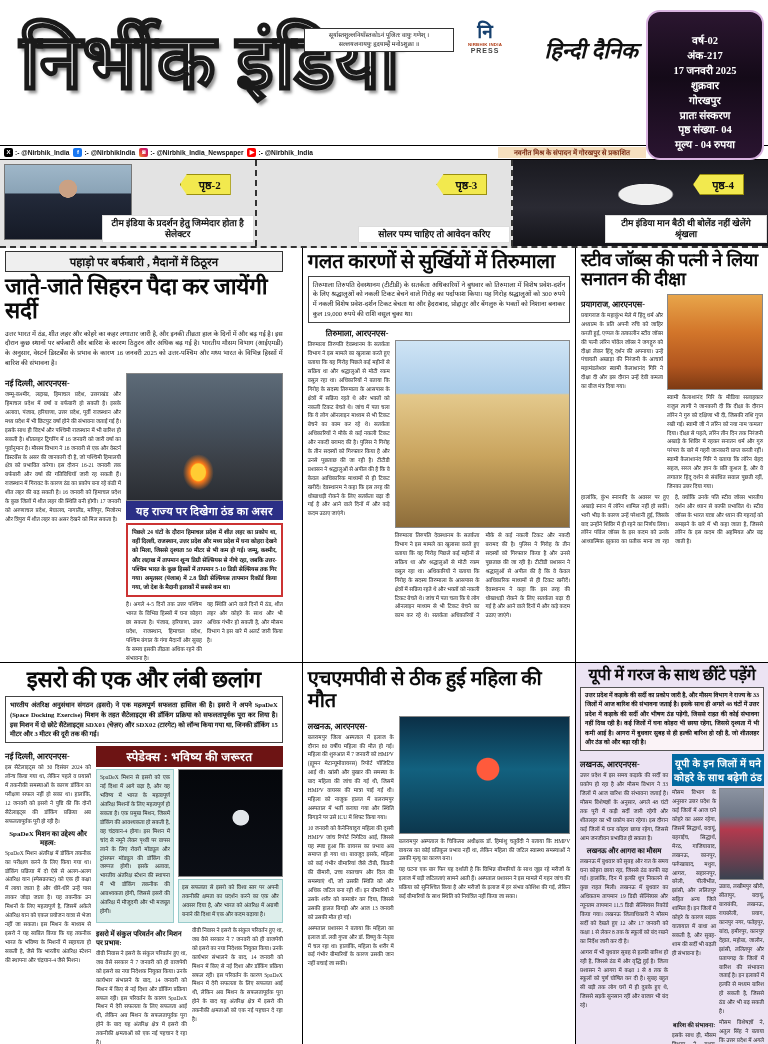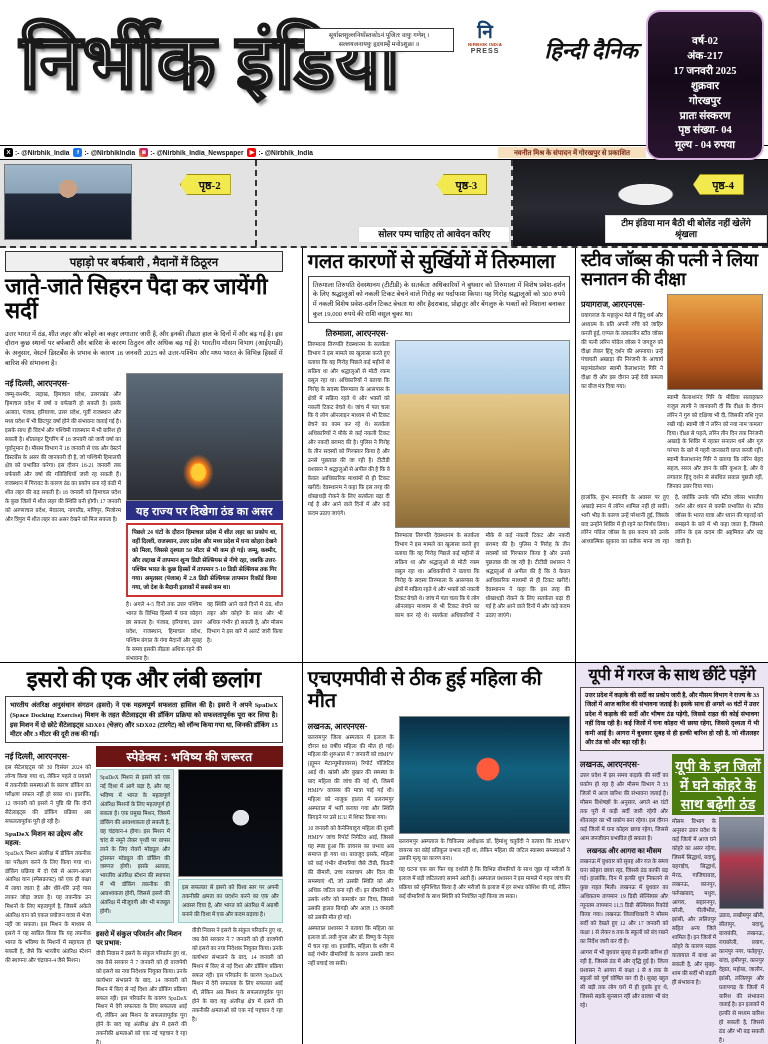--- a/index.html
+++ b/index.html
@@ -180,21 +180,21 @@
 
   .two-col { column-count:2; column-gap:6px; }
 
   .photo { border:1px solid #888; width:100%; display:block; }
   .cap-bar {
     background:#2b2f86; color:#fff; text-align:center;
     font-family:"Liberation Serif", serif; font-weight:700; font-size:11px;
     padding:2px 0; letter-spacing:.3px;
   }
   .cap-bar.maroon { background:#6d1414; font-size:12px; }
-  .cap-bar.pink { background:#4d7c0f; font-size:14px;text-decoration:underline; }
+  .cap-bar.pink { background:#0369a1; font-size:10px; }
   .box-red {
     border:2px solid #c33; padding:3px 4px; margin-top:3px;
     font-family:"Liberation Serif", serif; font-weight:700; font-size:5.9px;
     line-height:1.55; text-align:justify; color:#111; background:#fff;
   }
 
   
   .img-bonfire { height: 128px; background:
       radial-gradient(ellipse at 46% 78%, #ffcc33 0 6%, #ff7a18 7%, transparent 13%),
       linear-gradient(180deg,#5d6b78 0%,#47525e 40%,#3a3f46 70%,#2a2d33 100%); }
@@ -278,20 +278,21 @@
       <span class="ic ic-yt">▶</span>
       <span class="tx">:- @Nirbhik_India</span>
     </div>
     <div class="pub-note">नवनीत मिश्र के संपादन में गोरखपुर से प्रकाशित</div>
   </div>
 
   <div class="teasers">
     <div class="teaser">
       <div class="t-photo ph-man"></div>
       <div class="t-arrow">पृष्ठ-2</div>
+      <div class="t-cap">टीम इंडिया के प्रदर्शन हेतु जिम्मेदार होता है सेलेक्टर</div>
     </div>
     <div class="teaser">
       <div class="t-photo full ph-solar"></div>
       <div class="t-arrow">पृष्ठ-3</div>
       <div class="t-cap">सोलर पम्प चाहिए तो आवेदन करिए</div>
     </div>
     <div class="teaser">
       <div class="t-photo full ph-cricket"></div>
       <div class="t-arrow">पृष्ठ-4</div>
       <div class="t-cap wide">टीम इंडिया मान बैठी थी बोलेंड नहीं खेलेंगे श्रृंखला</div>
@@ -354,21 +355,21 @@
   <div class="band2">
 
     <div class="col-a">
       <div class="hl hl-xl" style="text-align:center; margin-top:2px;">इसरो की एक और लंबी छलांग</div>
       <div class="standfirst" style="margin-top:3px; font-weight:700;">भारतीय अंतरिक्ष अनुसंधान संगठन (इसरो) ने एक महत्वपूर्ण सफलता हासिल की है। इसरो ने अपने SpaDeX (Space Docking Exercise) मिशन के तहत सैटेलाइट्स की डॉकिंग प्रक्रिया को सफलतापूर्वक पूरा कर लिया है। इस मिशन में दो छोटे सैटेलाइट्स SDX01 (चेज़र) और SDX02 (टारगेट) को लॉन्च किया गया था, जिनकी डॉकिंग 15 मीटर और 3 मीटर की दूरी तक की गई।</div>
 
       <div style="display:flex; gap:5px; margin-top:3px;">
         <div style="width:86px;">
           <div class="dateline">नई दिल्ली, आरएनएस-</div>
           <div class="body-txt">इस सैटेलाइट्स को 30 दिसंबर 2024 को लॉन्च किया गया था, लेकिन पहले व प्रयासों में तकनीकी समस्याओं के कारण डॉकिंग का परीक्षण सफल नहीं हो सका था। हालांकि, 12 जनवरी को इसरो ने पुष्टि की कि दोनों सैटेलाइट्स की डॉकिंग प्रक्रिया अब सफलतापूर्वक पूरी हो रही है।</div>
-          <div class="subhead" style="text-align:left;">SpaDeX मिशन का उद्देश्य और महत्व:</div>
+          <div class="subhead" style="text-align:center;">SpaDeX मिशन का उद्देश्य और महत्व:</div>
           <div class="body-txt">SpaDeX मिशन अंतरिक्ष में डॉकिंग तकनीक का परीक्षण करने के लिए किया गया था। डॉकिंग प्रक्रिया में दो ऐसे से अलग-अलग अंतरिक्ष यान (स्पेसक्राफ्ट) को एक ही कक्षा में लाया जाता है और धीरे-धीरे उन्हें पास लाकर जोड़ा जाता है। यह तकनीक उन मिशनों के लिए महत्वपूर्ण है, जिसमें अकेले अंतरिक्ष यान को एकल प्रयोजन यात्रा से भेजा नहीं जा सकता। इस मिशन के माध्यम से इसरो ने यह साबित किया कि यह तकनीक भारत के भविष्य के मिशनों में सहायता हो सकती है, जैसे कि भारतीय अंतरिक्ष स्टेशन की स्थापना और चंद्रयान-4 जैसे मिशन।</div>
         </div>
         <div style="flex:1;">
           <div class="cap-bar maroon">स्पेडेक्स : भविष्य की जरूरत</div>
           <div style="display:flex; gap:4px; margin-top:2px;">
             <div class="teal-box" style="width:78px;">
               <div class="body-txt">SpaDeX मिशन से इसरो को एक नई दिशा में आगे बढ़ा है, और यह भविष्य में भारत के महत्वपूर्ण अंतरिक्ष मिशनों के लिए महत्वपूर्ण हो सकता है। एक प्रमुख मिशन, जिसमें डॉकिंग की आवश्यकता हो सकती है, वह चंद्रयान-4 होगा। इस मिशन में चांद से नमूने लेकर पृथ्वी पर वापस लाने के लिए रोवरों मॉड्यूल और ट्रांसफर मॉड्यूल की डॉकिंग की जरूरत होगी। इसके अलावा, भारतीय अंतरिक्ष स्टेशन की स्थापना में भी डॉकिंग तकनीक की आवश्यकता होगी, जिससे इसरो की अंतरिक्ष में मौजूदगी और भी मजबूत होगी।</div>
             </div>
             <div style="flex:1;">
               <div class="photo img-satellite"></div>

